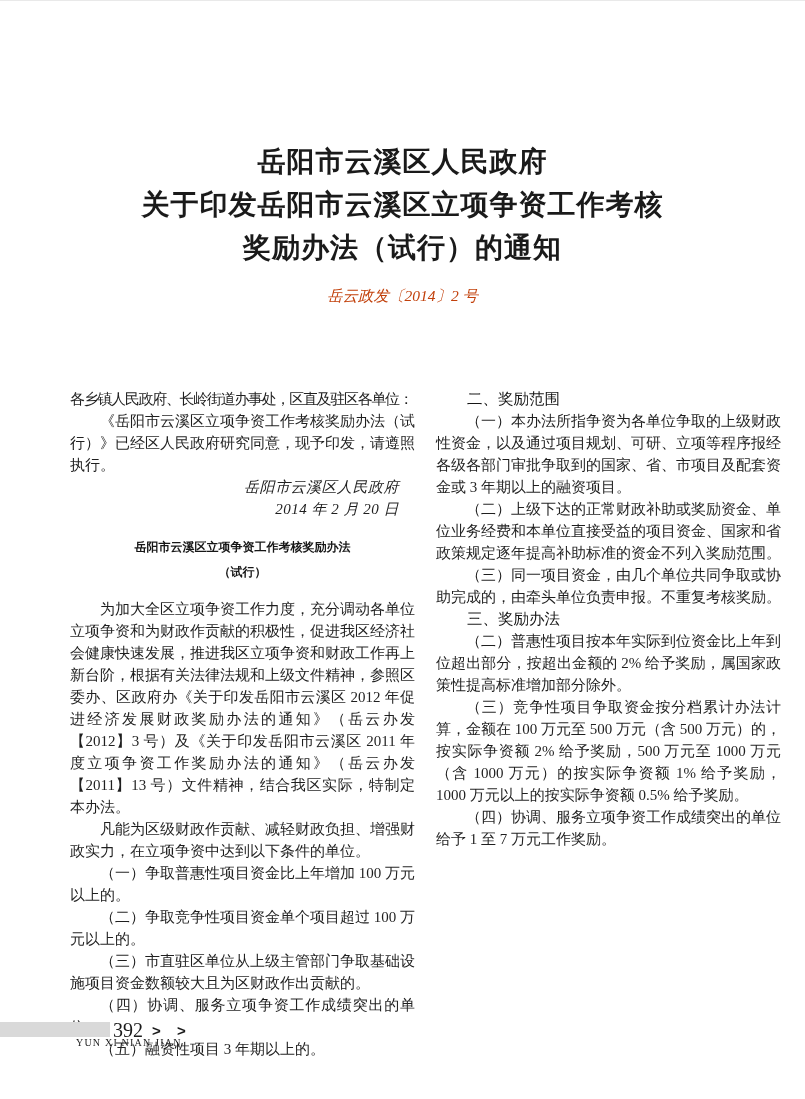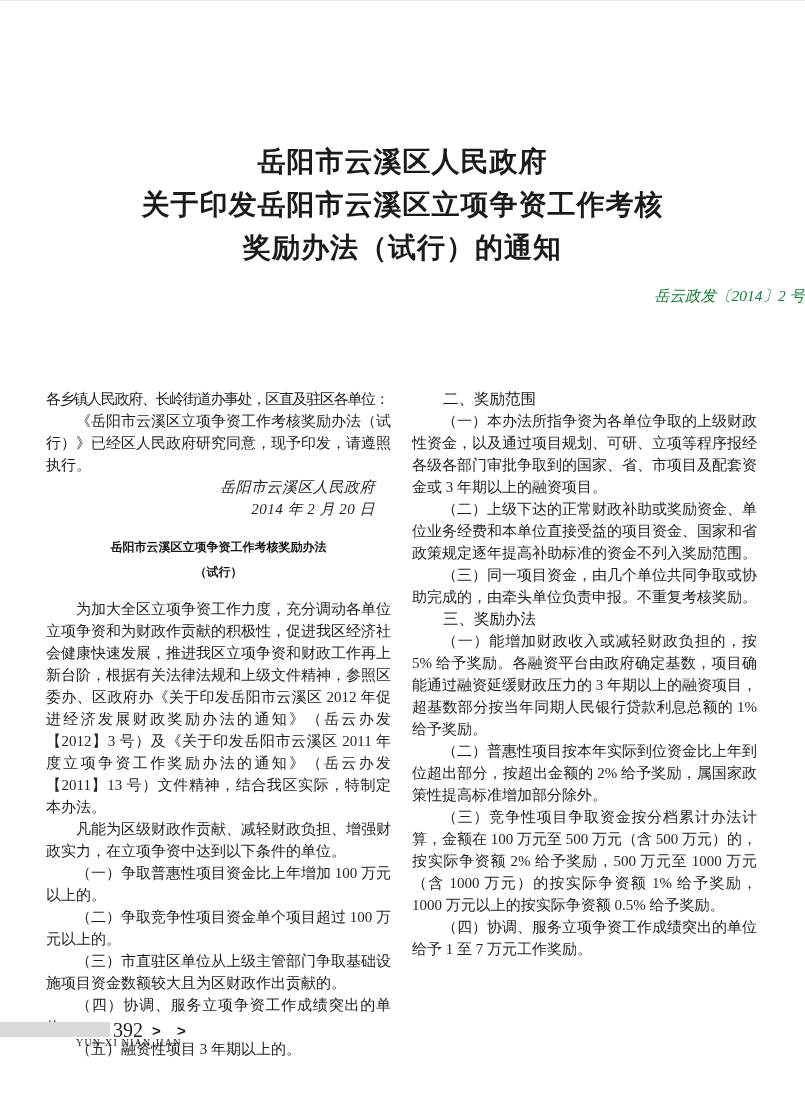--- a/index.html
+++ b/index.html
@@ -21,28 +21,28 @@
     text-align: center;
     font-family: "Liberation Sans", "DejaVu Sans", sans-serif;
     font-weight: 700;
     font-size: 28px;
     line-height: 43px;
     color: #1a1a1a;
     letter-spacing: 1px;
   }
   .doc-number {
     position: absolute; top: 286px; left: 0; width: 805px;
-    text-align: right;
+    text-align: center;
     font-size: 15.5px;
     font-style: italic;
-    color: #15803d;
+    color: #c2410c;
   }
   
   .columns {
-    position: absolute; top: 388px; left: 46px; width: 711px;
+    position: absolute; top: 388px; left: 70px; width: 711px;
     display: flex; gap: 21px; justify-content: center;
   }
   .col {
     width: 345px;
     font-size: 15px;
     line-height: 22px;
     text-align: justify;
   }
   .col p { margin: 0; }
   .indent { text-indent: 2em; }
@@ -133,21 +133,20 @@
     <p class="indent">（四）协调、服务立项争资工作成绩突出的单位。</p>
     <p class="indent">（五）融资性项目 3 年期以上的。</p>
   </section>
 
   <section class="col">
     <h3 class="sec-heading">二、奖励范围</h3>
     <p class="indent">（一）本办法所指争资为各单位争取的上级财政性资金，以及通过项目规划、可研、立项等程序报经各级各部门审批争取到的国家、省、市项目及配套资金或 3 年期以上的融资项目。</p>
     <p class="indent">（二）上级下达的正常财政补助或奖励资金、单位业务经费和本单位直接受益的项目资金、国家和省政策规定逐年提高补助标准的资金不列入奖励范围。</p>
     <p class="indent">（三）同一项目资金，由几个单位共同争取或协助完成的，由牵头单位负责申报。不重复考核奖励。</p>
     <h3 class="sec-heading">三、奖励办法</h3>
-    <p class="indent">（一）能增加财政收入或减轻财政负担的，按 5% 给予奖励。各融资平台由政府确定基数，项目确能通过融资延缓财政压力的 3 年期以上的融资项目，超基数部分按当年同期人民银行贷款利息总额的 1% 给予奖励。</p>
     <p class="indent">（二）普惠性项目按本年实际到位资金比上年到位超出部分，按超出金额的 2% 给予奖励，属国家政策性提高标准增加部分除外。</p>
     <p class="indent">（三）竞争性项目争取资金按分档累计办法计算，金额在 100 万元至 500 万元（含 500 万元）的，按实际争资额 2% 给予奖励，500 万元至 1000 万元（含 1000 万元）的按实际争资额 1% 给予奖励，1000 万元以上的按实际争资额 0.5% 给予奖励。</p>
     <p class="indent">（四）协调、服务立项争资工作成绩突出的单位给予 1 至 7 万元工作奖励。</p>
   </section>
 
 </main>
 
 <footer>
   <div class="footer-bar"></div>
   <div class="footer-line">

